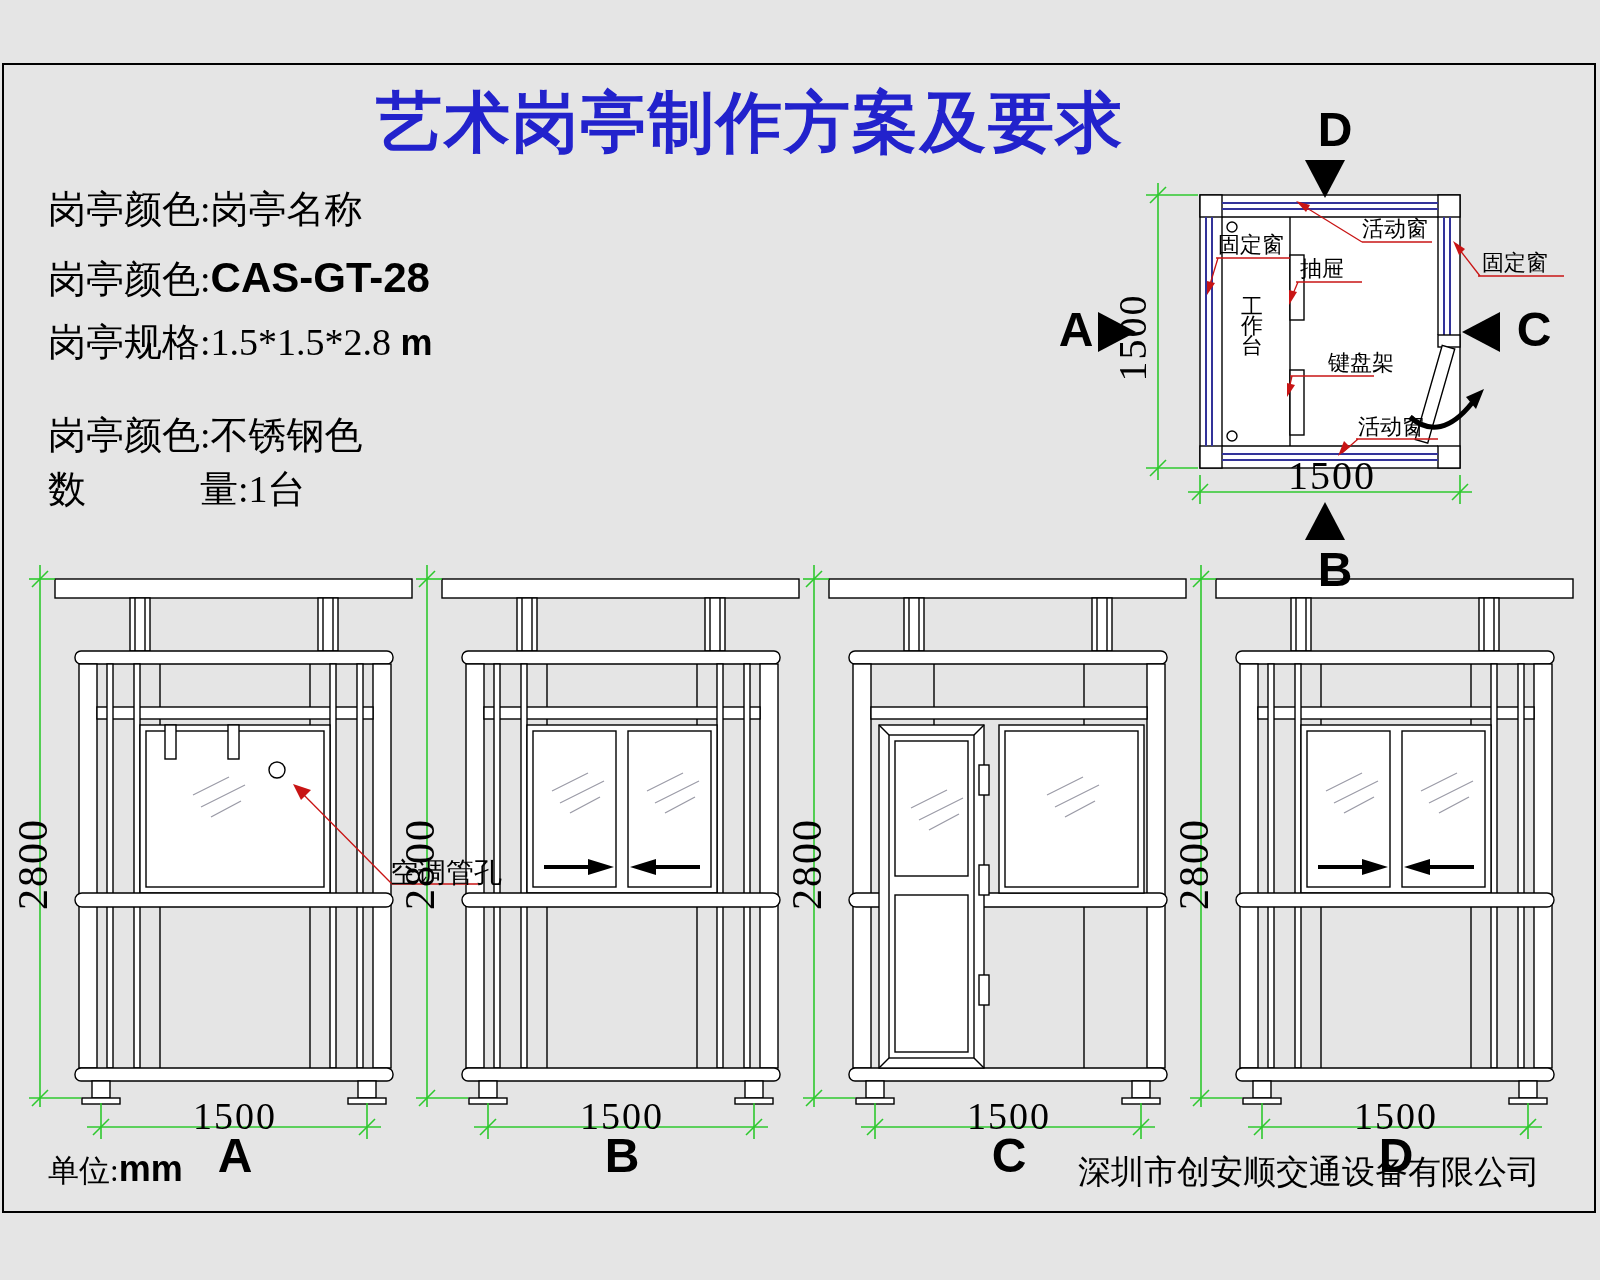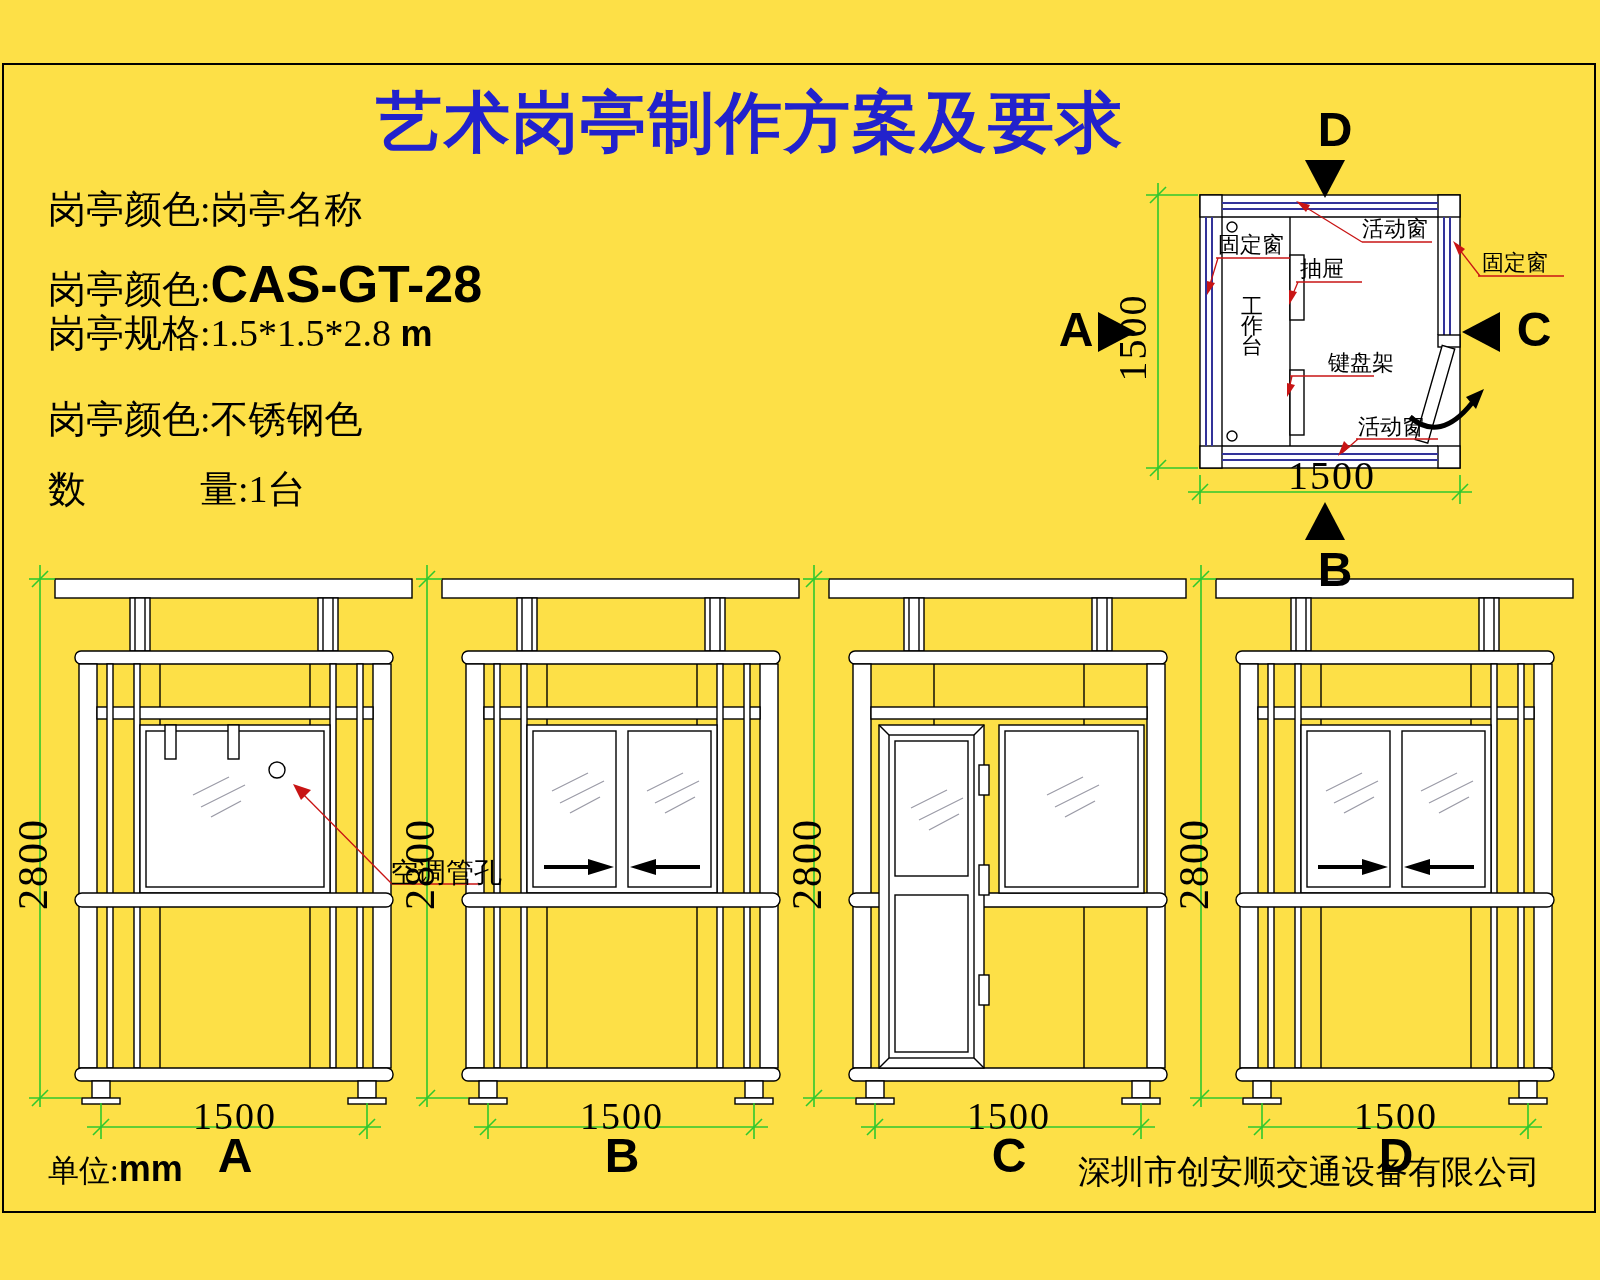--- a/index.html
+++ b/index.html
@@ -1,22 +1,22 @@
 <!DOCTYPE html>
 <html><head>
 <meta charset="utf-8">
 <style>
   html,body{margin:0;padding:0;background:#fff;}
-  #page{position:relative;width:1600px;height:1280px;background:#fde047;overflow:hidden;
+  #page{position:relative;width:1600px;height:1280px;background:#e5e5e5;overflow:hidden;
         font-family:"Liberation Serif","DejaVu Serif",serif;color:#000;}
   #frame{position:absolute;left:2px;top:63px;width:1590px;height:1146px;border:2px solid #000;}
   #title{position:absolute;left:330px;top:78px;width:840px;text-align:center;
          font-size:66px;font-weight:bold;color:#2222cc;letter-spacing:2px;}
   .spec{position:absolute;left:48px;font-size:38px;white-space:nowrap;}
-  .spec .v-sans{font-family:"Liberation Sans","DejaVu Sans",sans-serif;font-weight:bold;font-size:52px;}
+  .spec .v-sans{font-family:"Liberation Sans","DejaVu Sans",sans-serif;font-weight:bold;font-size:42px;}
   .u-sans{font-family:"Liberation Sans","DejaVu Sans",sans-serif;font-weight:bold;font-size:36px;}
   .plan-label{position:absolute;font-size:22px;white-space:nowrap;}
   .view-letter{position:absolute;width:80px;text-align:center;font-family:"Liberation Sans","DejaVu Sans",sans-serif;
                font-weight:bold;font-size:48px;}
   .dim-text{position:absolute;width:160px;text-align:center;font-size:40px;letter-spacing:2px;}
   .dim-rot{transform:rotate(-90deg);transform-origin:center center;}
   #worktable{position:absolute;left:1237px;top:280px;font-size:22px;writing-mode:vertical-rl;
              letter-spacing:18px;}
   #ac-note{position:absolute;left:390px;top:854px;font-size:28px;white-space:nowrap;}
   #unit-note{position:absolute;left:48px;top:1148px;font-size:31px;}
@@ -39,24 +39,24 @@
   <div id="frame"></div>
 
   <div id="title">艺术岗亭制作方案及要求</div>
 
   <div class="spec" style="top:184px">
     <span>岗亭颜色:</span><span>岗亭名称</span>
   </div>
   <div class="spec" style="top:254px">
     <span>岗亭颜色:</span><span class="v-sans">CAS-GT-28</span>
   </div>
-  <div class="spec" style="top:308px">
+  <div class="spec" style="top:317px">
     <span>岗亭规格:</span><span>1.5*1.5*2.8</span>&nbsp;<span class="u-sans">m</span>
   </div>
-  <div class="spec" style="top:394px">
+  <div class="spec" style="top:410px">
     <span>岗亭颜色:</span><span>不锈钢色</span>
   </div>
   <div class="spec" style="top:464px">
     <span>数　　　量:</span><span>1台</span>
   </div>
 
   <svg width="0" height="0">
     <defs>
       <g id="g-roof">
         <rect class="fw" x="30" y="24" width="357" height="19"></rect>

